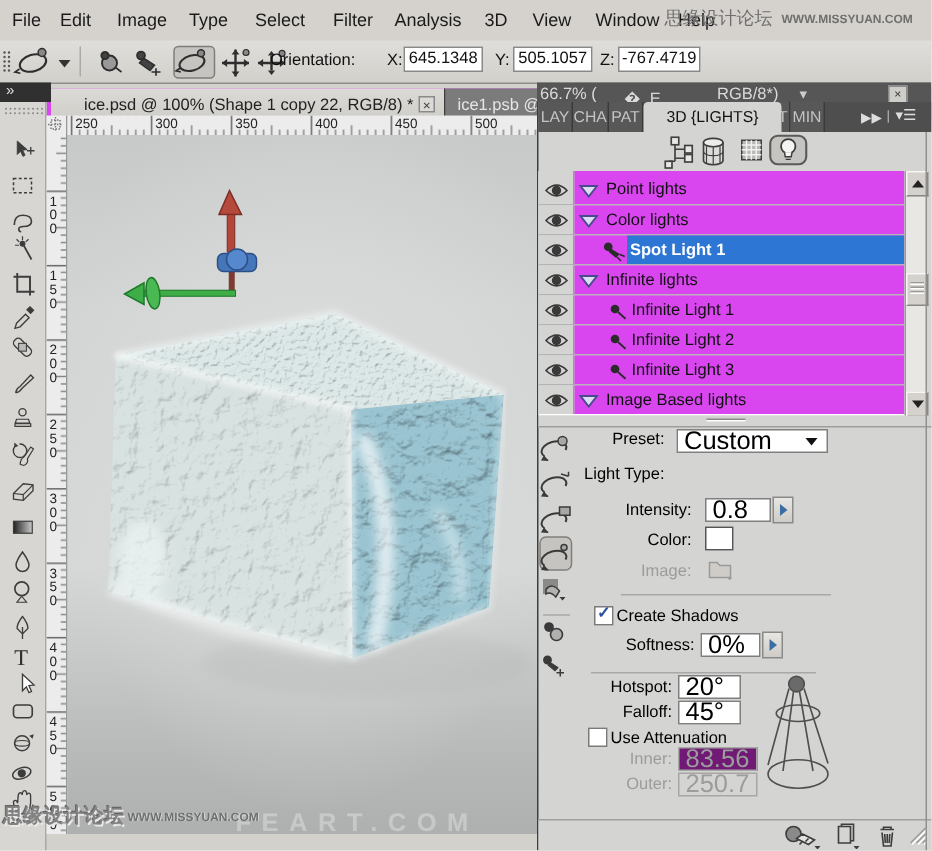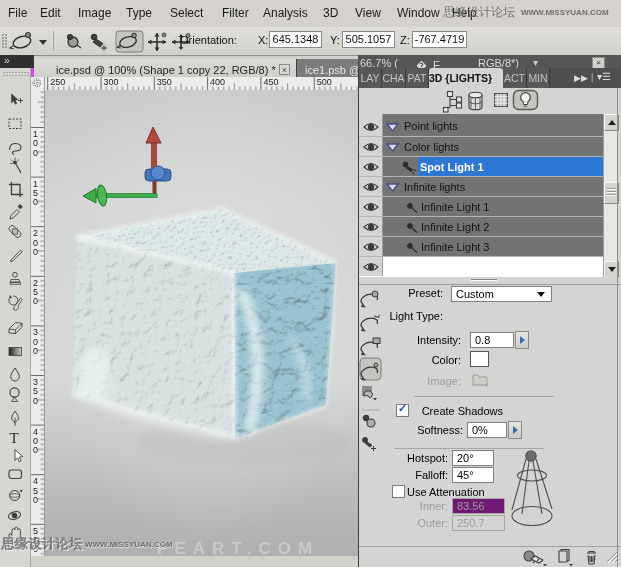--- a/index.html
+++ b/index.html
@@ -24,25 +24,25 @@
 #vruler{left:31px;top:90px;width:13px;height:466px;background:#ececec;border-right:1px solid #999}
 
 #canvas{left:45px;top:90px;width:313px;height:466px}
 
 #status{left:31px;top:556px;width:327px;height:11px;background:#d5d2cd;border-top:1px solid #8f8f8f;font-size:9px;color:#333}
 
 #paneltop{left:358px;top:55px;width:263px;height:13px;background:#565656}
 #panel{left:358px;top:68px;width:263px;height:499px;background:#d4d4d2;border-left:1px solid #3e3e3e}
 #ptabs{position:absolute;left:0;top:0;width:263px;height:20px;background:#4e4e4e}
 .ptab{position:absolute;top:0;height:20px;color:#c4c4c4;font-size:10.5px;line-height:20px;text-align:center;border-right:1px solid #3a3a3a;background:#585858;overflow:hidden}
-#ptabactive{position:absolute;left:70px;top:0;width:74px;height:20px;background:#d4d4d2;color:#111;font-size:10.5px;font-weight:bold;line-height:20px;border-radius:3px 3px 0 0}
-.row{position:absolute;left:24px;width:220px;height:19px;background:#737373;border-bottom:1px solid #b4b4b4;font-size:11px;line-height:20px;color:#111}
+#ptabactive{position:absolute;left:70px;top:0;width:92px;height:20px;background:#d4d4d2;color:#111;font-size:10.5px;font-weight:normal;line-height:20px;text-align:center;border-radius:3px 3px 0 0}
+.row{position:absolute;left:24px;width:220px;height:19px;background:#d946ef;border-bottom:1px solid #b4b4b4;font-size:11px;line-height:20px;color:#111}
 .eye{position:absolute;left:0;width:23px;height:19px;border-bottom:1px solid #b4b4b4;border-right:1px solid #9a9a9a;background:#d4d4d2}
 .plab{position:absolute;font-size:11px;color:#000;text-align:right}
-.pfield{position:absolute;height:14px;background:#fff;border:1px solid #7f7f7f;font-size:11px;color:#000;line-height:14px;padding-left:4px}
+.pfield{position:absolute;height:14px;background:#fff;border:1px solid #7f7f7f;font-size:17px;color:#000;line-height:14px;padding-left:4px}
 .gray{color:#9c9c9c}
 .spin{position:absolute;width:12px;height:16px;background:linear-gradient(#e8e6e2,#cfccc7);border:1px solid #8a8a8a}
 .selbar{position:absolute;left:35px;top:0;width:185px;height:19px;background:#2e76d4}
 .sbtn{position:absolute;left:0;width:13px;height:15px;background:#d5d2cd;border:1px solid #8a8884;border-top-color:#f7f6f4;border-left-color:#f7f6f4}
 .arr-up{position:absolute;left:3px;top:5px;border-left:4px solid transparent;border-right:4px solid transparent;border-bottom:5px solid #222}
 .arr-dn{position:absolute;left:3px;top:5px;border-left:4px solid transparent;border-right:4px solid transparent;border-top:5px solid #222}
 .dda{position:absolute;right:6px;top:5px;border-left:4px solid transparent;border-right:4px solid transparent;border-top:5.5px solid #111}
 .spr{position:absolute;left:4px;top:4px;border-top:4px solid transparent;border-bottom:4px solid transparent;border-left:5px solid #3a6ea5}
 .cb{position:absolute;width:11px;height:11px;background:#fff;border:1px solid #7a7a7a}
 .chk{position:absolute;left:1px;top:-3px;width:9px;height:9px;color:#2a52a0;font-size:11px;font-weight:bold}
@@ -489,20 +489,26 @@
       </div>
   <div class="eye" style="top:149px;height:19px"></div>
   <div class="row" style="top:149px;height:19px">
         <span style="position:absolute;left:38px">Infinite Light 2</span>
       </div>
   <div class="eye" style="top:169px;height:19px"></div>
   <div class="row" style="top:169px;height:19px">
         <span style="position:absolute;left:38px">Infinite Light 3</span>
       </div>
   <div class="eye" style="top:189px;height:19px;border-bottom:none"></div>
+  <div class="row" style="top:189px;height:19px;border-bottom:none">
+        <svg style="position:absolute;left:3px;top:6px" width="13" height="9" viewBox="0 0 13 9">
+          <path d="M1,1 L12,1 L6.5,8 Z" fill="#dcdcf2" stroke="#4a4a8e" stroke-width="1.3"></path>
+        </svg>
+        <span style="position:absolute;left:21px">Image Based lights</span>
+      </div>
 
   <svg class="abs" style="left:4px;top:46px" width="16" height="163" viewBox="0 0 16 163">
     <g id="eyes" fill="none" stroke="#3a3a3a" stroke-width="1.1">
       <path d="M1,13 q7,-7 14,0 q-7,7 -14,0 z"></path>
           <circle cx="8" cy="13" r="2.6" fill="#3a3a3a"></circle>
       <path d="M1,33 q7,-7 14,0 q-7,7 -14,0 z"></path>
           <circle cx="8" cy="33" r="2.6" fill="#3a3a3a"></circle>
       <path d="M1,53 q7,-7 14,0 q-7,7 -14,0 z"></path>
           <circle cx="8" cy="53" r="2.6" fill="#3a3a3a"></circle>
       <path d="M1,73 q7,-7 14,0 q-7,7 -14,0 z"></path>
@@ -572,21 +578,21 @@
   <div class="abs" style="left:111px;top:283px;width:17px;height:14px;background:#fff;border:1px solid #555"></div>
   <div class="plab gray" style="left:0;top:307px;width:102px">Image:</div>
   <svg class="abs" style="left:113px;top:303px" width="18" height="16" viewBox="0 0 18 16">
     <path d="M1,4 h5 l2,2 h7 v8 h-14 z" fill="#cfccc7" stroke="#9a9a9a"></path>
     <path d="M13,14 l3,0 l-1.5,2 z" fill="#9a9a9a"></path>
   </svg>
   <div class="abs" style="left:55px;top:328px;width:140px;border-top:1px solid #a8a8a6"></div>
   <div class="cb" style="left:37px;top:336px">
         <s class="chk"></s>
       </div>
-  <div class="plab" style="left:52px;top:337px;width:92px;text-align:right">Create Shadows</div>
+  <div class="plab" style="left:52px;top:337px;width:92px;text-align:left">Create Shadows</div>
   <div class="plab" style="left:0;top:356px;width:104px">Softness:</div>
   <div class="pfield" style="left:108px;top:354px;width:34px">0%</div>
   <div class="spin" style="left:149px;top:353px">
         <s class="spr"></s>
       </div>
   <div class="abs" style="left:35px;top:380px;width:150px;border-top:1px solid #a8a8a6"></div>
   <div class="plab" style="left:0;top:384px;width:89px">Hotspot:</div>
   <div class="pfield" style="left:93px;top:382px;width:36px">20°</div>
   <div class="plab" style="left:0;top:401px;width:89px">Falloff:</div>
   <div class="pfield" style="left:93px;top:399px;width:36px">45°</div>

